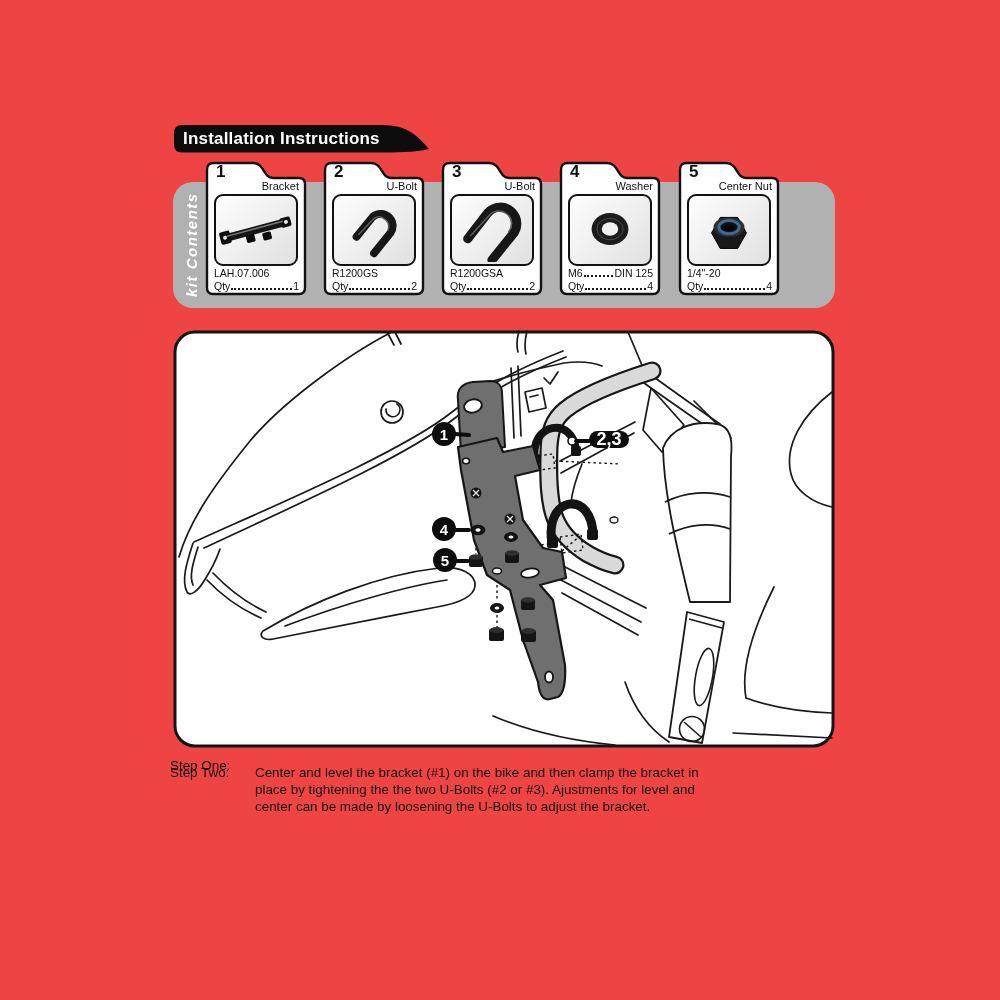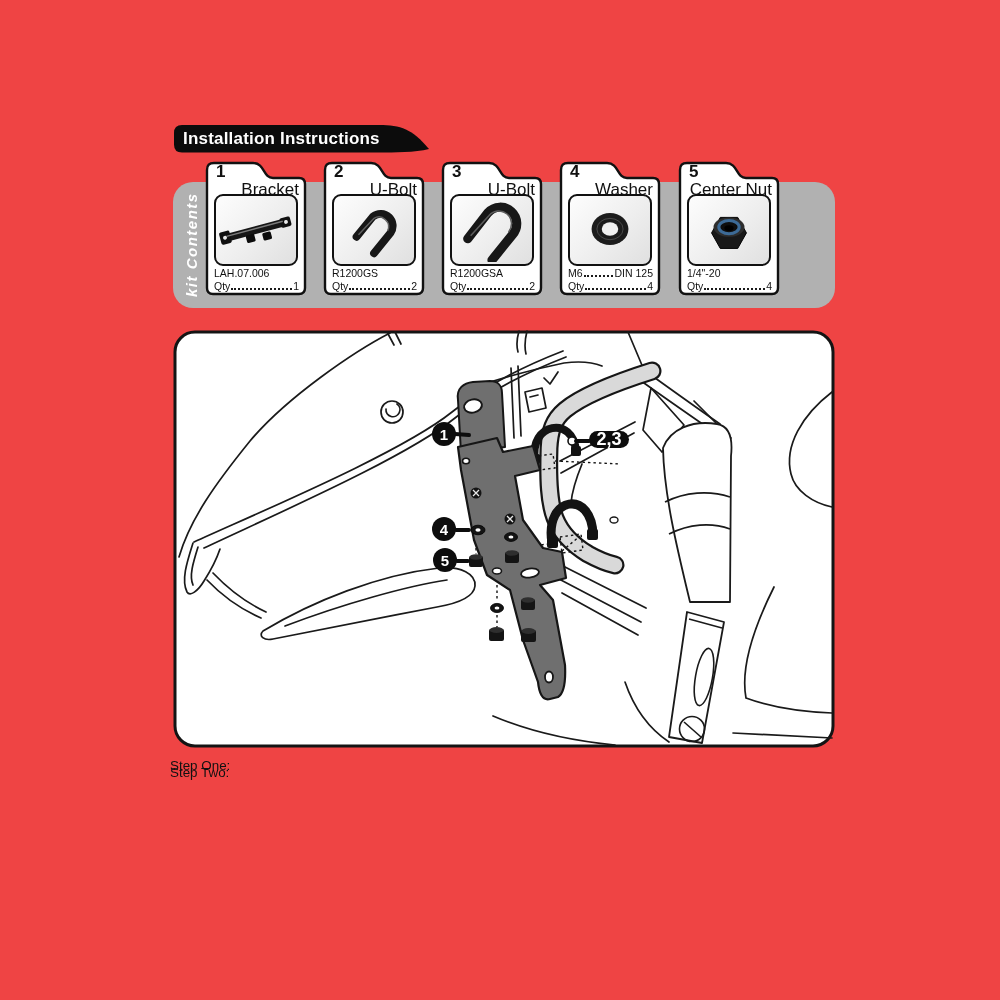--- a/index.html
+++ b/index.html
@@ -20,21 +20,21 @@
   .kit-side {
     position:absolute; left:177px; top:186px; width:28px; height:118px;
     writing-mode:vertical-rl; transform:rotate(180deg);
     display:flex; align-items:center; justify-content:center;
     color:#fff; font-weight:bold; font-style:italic; font-size:15px; letter-spacing:1.5px;
     white-space:nowrap;
   }
   .card { position:absolute; top:160px; width:102px; height:136px; }
   .card svg.outline { position:absolute; left:0; top:0; }
   .card-num { position:absolute; left:11px; top:2px; font-size:17px; font-weight:bold; }
-  .card-name { position:absolute; right:8px; top:20px; font-size:17px; text-align:right; }
+  .card-name { position:absolute; right:8px; top:20px; font-size:11px; text-align:right; }
   .card-photo {
     position:absolute; left:9px; top:34px; width:80px; height:68px;
     border:2px solid #111; border-radius:9px;
     background:linear-gradient(135deg,#fdfdfd 0%,#eeeeee 55%,#e0e0e0 100%);
     display:flex; align-items:center; justify-content:center;
   }
   .card-part { position:absolute; left:9px; right:8px; top:107px; font-size:10.5px;
     display:flex; align-items:flex-end; white-space:nowrap; }
   .card-qty { position:absolute; left:9px; right:8px; top:120px; font-size:10.5px;
     display:flex; align-items:flex-end; white-space:nowrap; }
@@ -324,16 +324,19 @@
     <div class="badge circle" style="left:259px; top:187px">4</div>
     <div class="badge circle" style="left:260px; top:218px">5</div>
   </div>
 
   <div class="steps">
     <div class="step">
       <span class="step-label">Step One:</span>
     </div>
     <div class="step">
       <span class="step-label">Step Two:</span>
+      <span class="step-text">Center and level the bracket (#1) on the bike and then clamp the bracket in
+place by tightening the the two U-Bolts (#2 or #3). Ajustments for level and
+center can be made by loosening the U-Bolts to adjust the bracket.</span>
     </div>
   </div>
 
 </div>
 
 </body></html>

